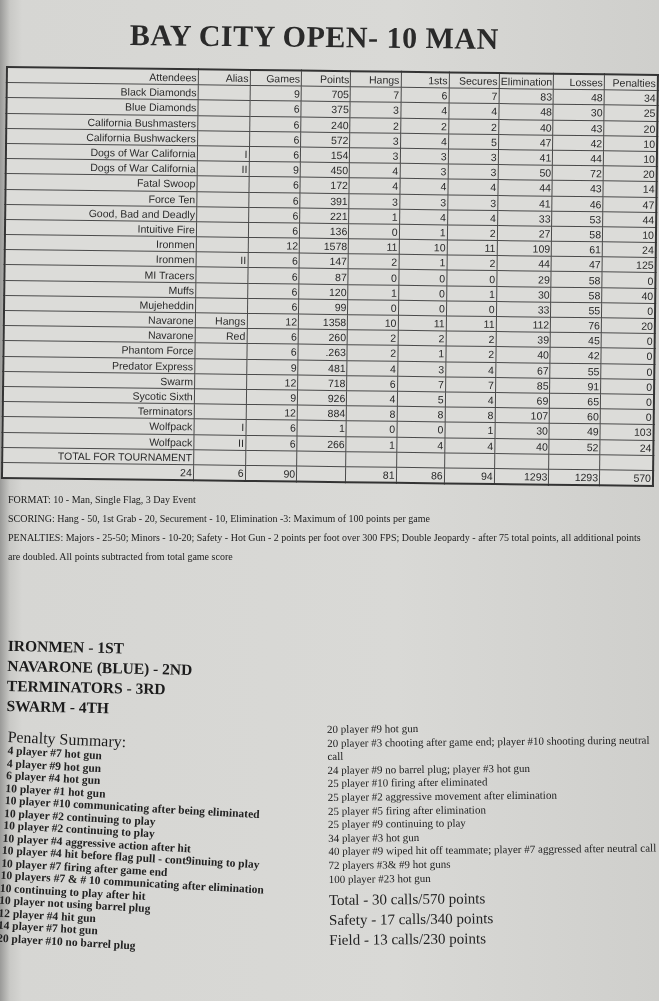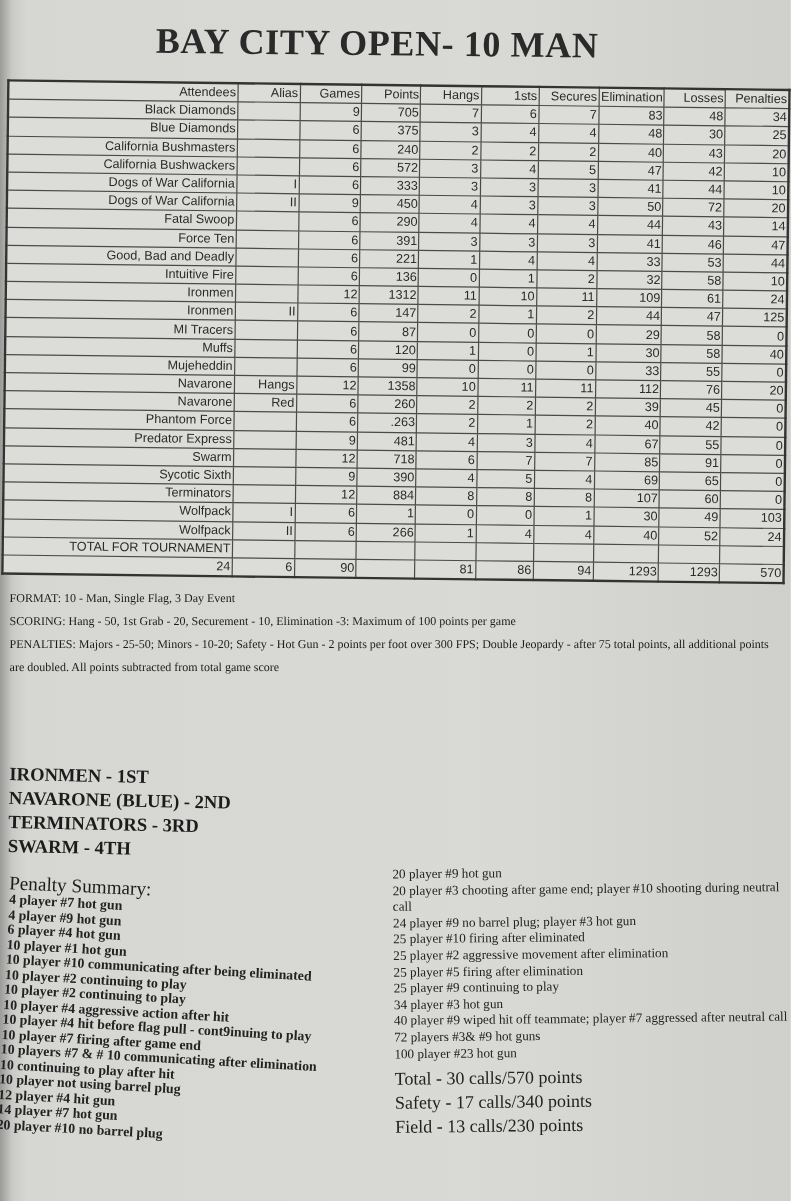--- a/index.html
+++ b/index.html
@@ -151,21 +151,21 @@
             <td>4</td>
             <td>5</td>
             <td>47</td>
             <td>42</td>
             <td>10</td>
           </tr>
           <tr>
             <td>Dogs of War California</td>
             <td>I</td>
             <td>6</td>
-            <td>333</td>
+            <td>154</td>
             <td>3</td>
             <td>3</td>
             <td>3</td>
             <td>41</td>
             <td>44</td>
             <td>10</td>
           </tr>
           <tr>
             <td>Dogs of War California</td>
             <td>II</td>
@@ -175,21 +175,21 @@
             <td>3</td>
             <td>3</td>
             <td>50</td>
             <td>72</td>
             <td>20</td>
           </tr>
           <tr>
             <td>Fatal Swoop</td>
             <td></td>
             <td>6</td>
-            <td>290</td>
+            <td>172</td>
             <td>4</td>
             <td>4</td>
             <td>4</td>
             <td>44</td>
             <td>43</td>
             <td>14</td>
           </tr>
           <tr>
             <td>Force Ten</td>
             <td></td>
@@ -215,29 +215,29 @@
             <td>44</td>
           </tr>
           <tr>
             <td>Intuitive Fire</td>
             <td></td>
             <td>6</td>
             <td>136</td>
             <td>0</td>
             <td>1</td>
             <td>2</td>
-            <td>32</td>
+            <td>27</td>
             <td>58</td>
             <td>10</td>
           </tr>
           <tr>
             <td>Ironmen</td>
             <td></td>
             <td>12</td>
-            <td>1312</td>
+            <td>1578</td>
             <td>11</td>
             <td>10</td>
             <td>11</td>
             <td>109</td>
             <td>61</td>
             <td>24</td>
           </tr>
           <tr>
             <td>Ironmen</td>
             <td>II</td>
@@ -343,21 +343,21 @@
             <td>7</td>
             <td>7</td>
             <td>85</td>
             <td>91</td>
             <td>0</td>
           </tr>
           <tr>
             <td>Sycotic Sixth</td>
             <td></td>
             <td>9</td>
-            <td>390</td>
+            <td>926</td>
             <td>4</td>
             <td>5</td>
             <td>4</td>
             <td>69</td>
             <td>65</td>
             <td>0</td>
           </tr>
           <tr>
             <td>Terminators</td>
             <td></td>

